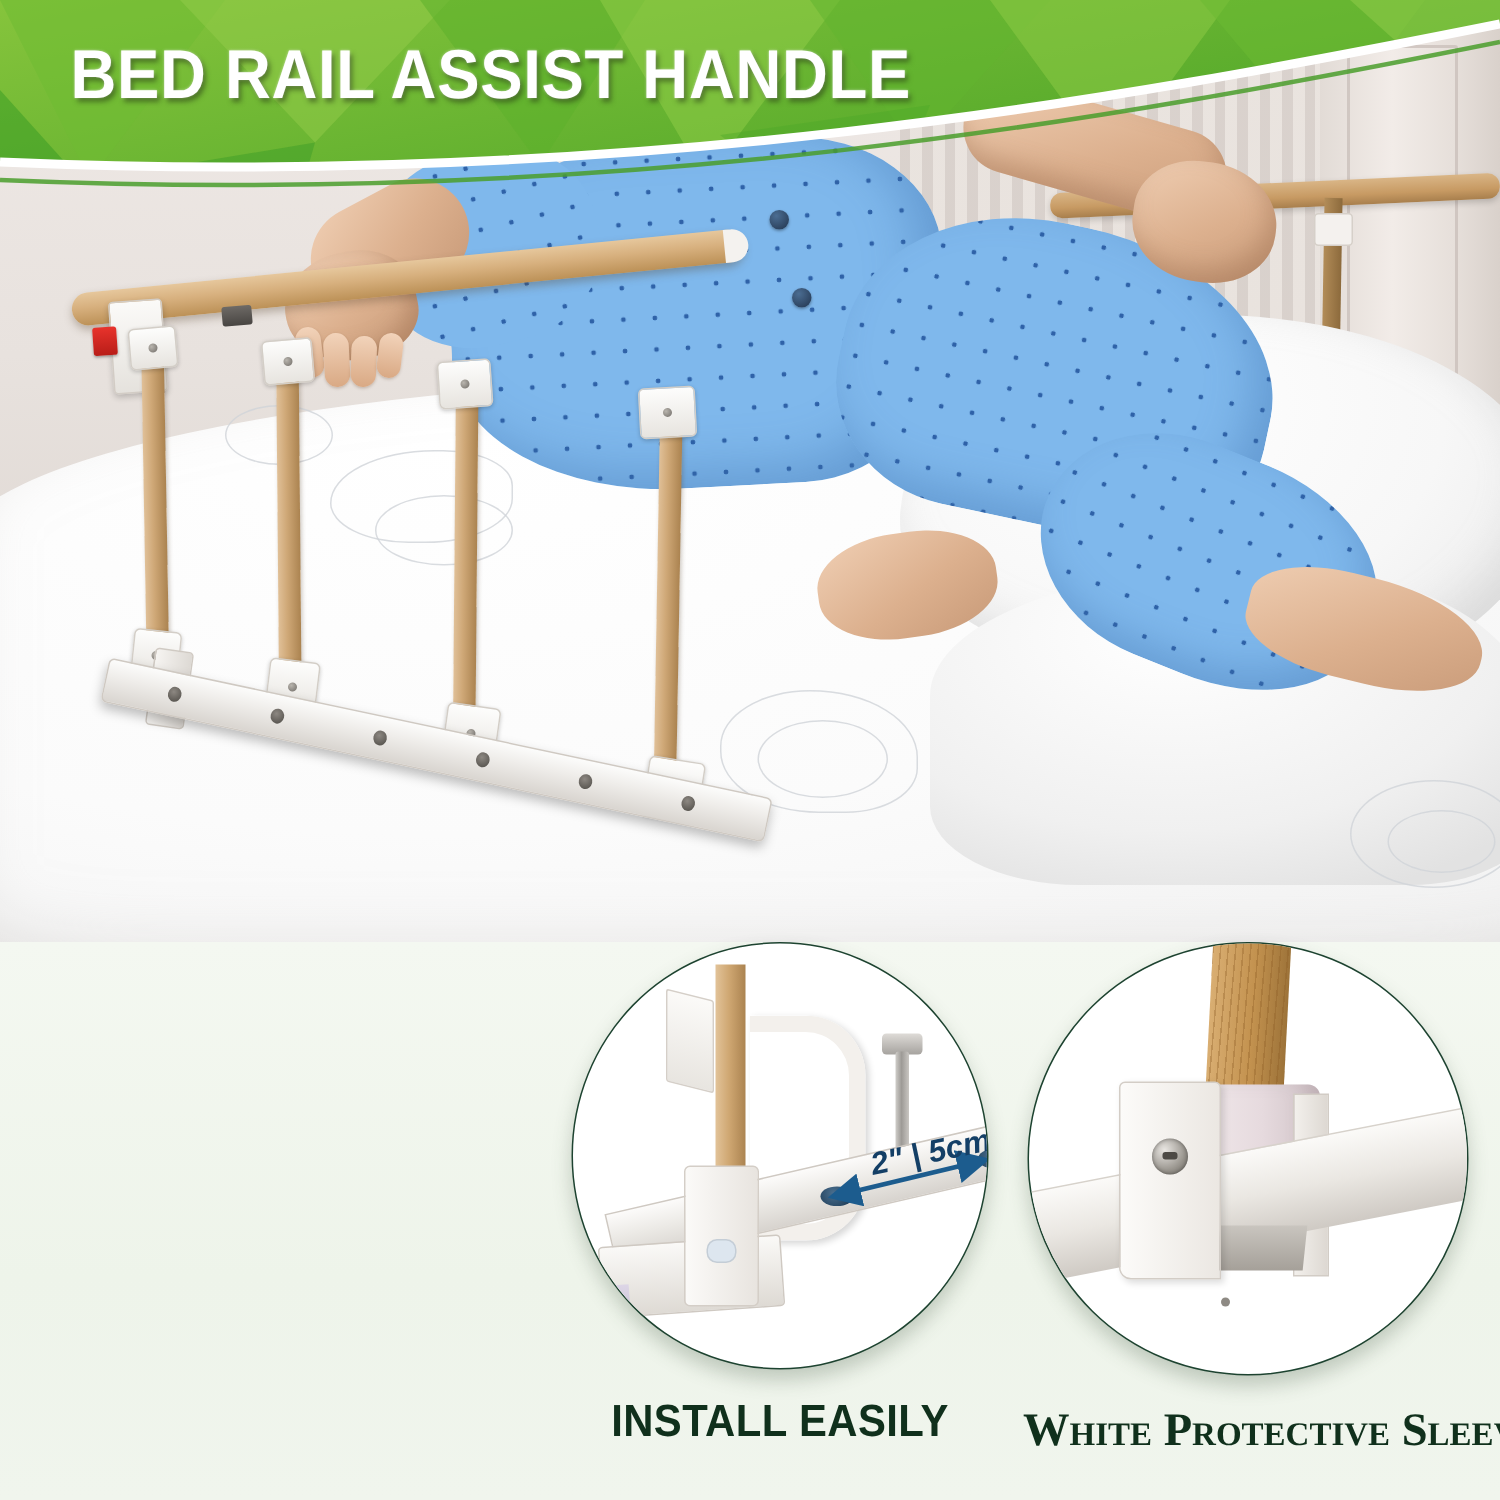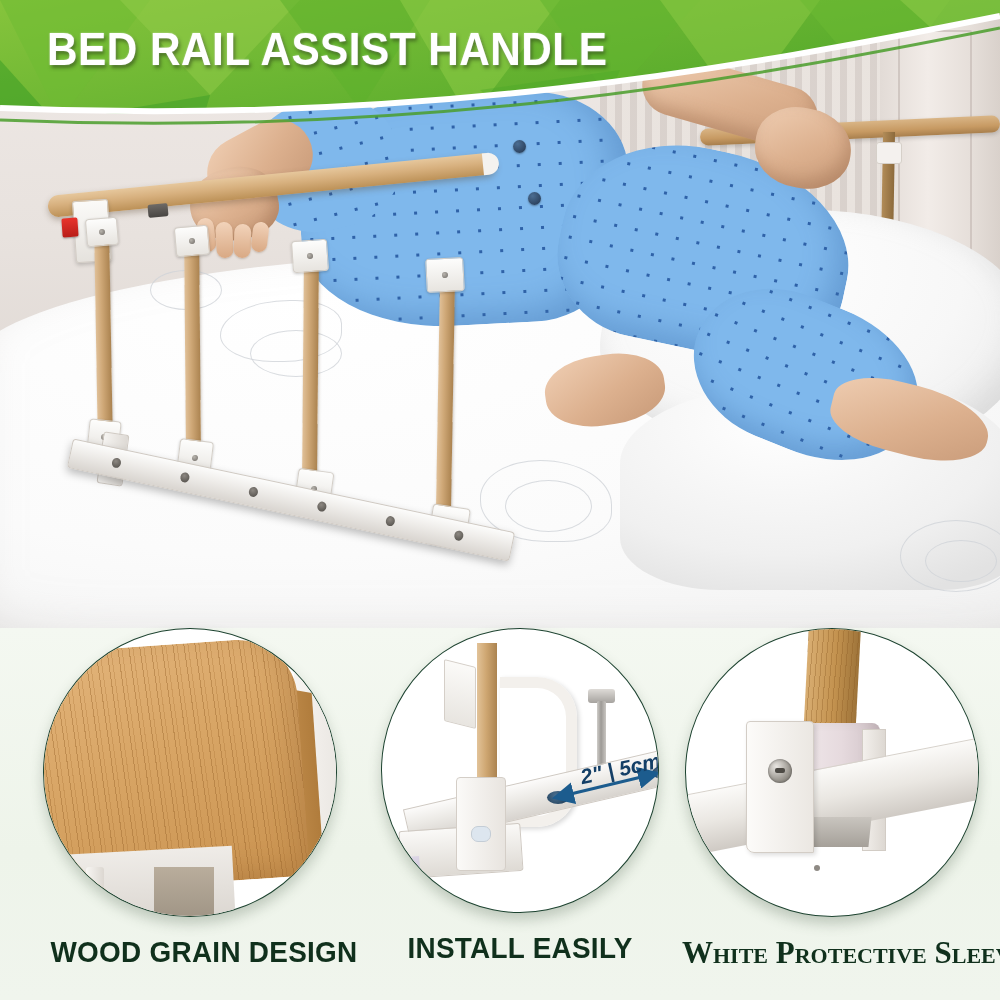--- a/index.html
+++ b/index.html
@@ -348,31 +348,20 @@
         <polygon points="760,60 900,40 860,130" fill="#55ae2b" opacity=".4"></polygon>
       </g>
       <path d="M1000,16 C740,68 420,126 0,108" fill="none" stroke="#ffffff" stroke-width="6"></path>
       <path d="M1000,28 C740,80 420,138 0,120" fill="none" stroke="#4a9e2b" stroke-width="3" opacity=".85"></path>
     </svg>
     <div class="title">BED RAIL ASSIST HANDLE</div>
   </div>
 
   <div class="features">
 
-    <div class="feature f1">
-      <div class="circle">
-        <div class="c1-white"></div>
-        <div class="woodside"></div>
-        <div class="woodblock"></div>
-        <div class="c1-base"></div>
-        <div class="c1-tab"></div>
-        <div class="c1-dark"></div>
-      </div>
-      <div class="caption">WOOD GRAIN DESIGN</div>
-    </div>
 
     <div class="feature f2">
       <div class="circle">
         <div class="c2-plate"></div>
         <div class="c2-post"></div>
         <div class="c2-hook"></div>
         <div class="c2-bolt-head"></div>
         <div class="c2-bolt-shaft"></div>
         <div class="c2-bar"></div>
         <div class="c2-block"></div>

